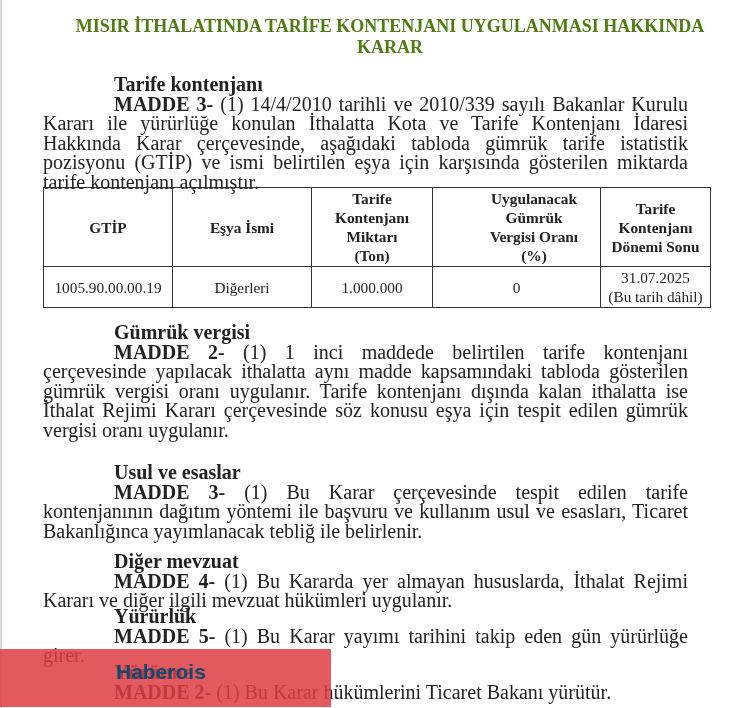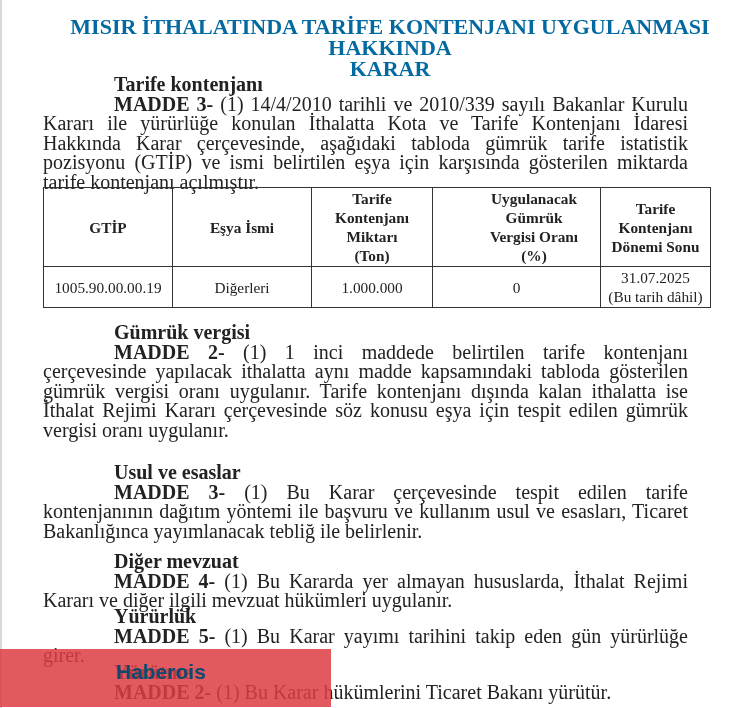--- a/index.html
+++ b/index.html
@@ -1,20 +1,20 @@
 <!DOCTYPE html>
 <html><head>
 <meta charset="utf-8">
 <style>
   html, body { margin:0; padding:0; }
   body { width:750px; height:708px; background:#ffffff; position:relative; overflow:hidden;
          font-family:"Liberation Serif", serif; color:#222; }
   .left-edge { position:absolute; left:0; top:0; width:2px; height:708px; background:#d8d8d8; }
   .title { position:absolute; left:60px; width:660px; top:16px; text-align:center;
-           font-weight:bold; font-size:22px; line-height:21px; color:#0369a1; }
+           font-weight:bold; font-size:18px; line-height:21px; color:#4d7c0f; }
   .section { position:absolute; left:43px; width:645px; font-size:20px; line-height:19.5px; }
   .heading { font-weight:bold; padding-left:71px; }
   .para { text-align:justify; text-indent:71px; }
   .para b { font-weight:bold; }
   table.quota { position:absolute; left:43px; top:187px; width:668px; border-collapse:collapse;
                 font-size:15.3px; line-height:19px; }
   table.quota th, table.quota td { border:1px solid #333; text-align:center; vertical-align:middle; padding:1px 4px; }
   table.quota th { font-weight:bold; height:74px; }
   table.quota td { height:36px; }
   .banner { position:absolute; left:0; top:649px; width:331px; height:58px; background:rgba(222,60,68,0.85); }

